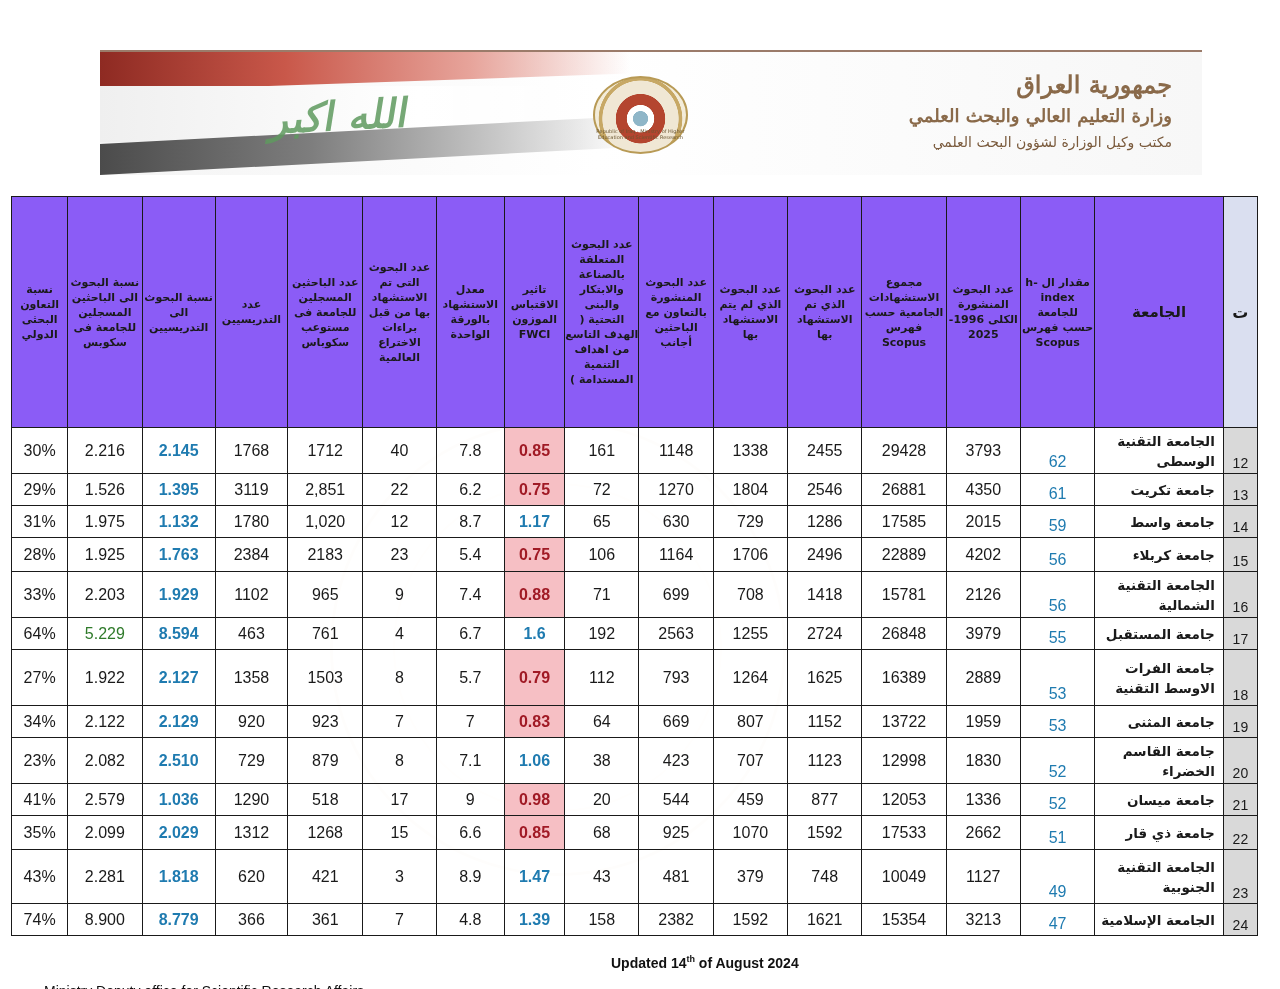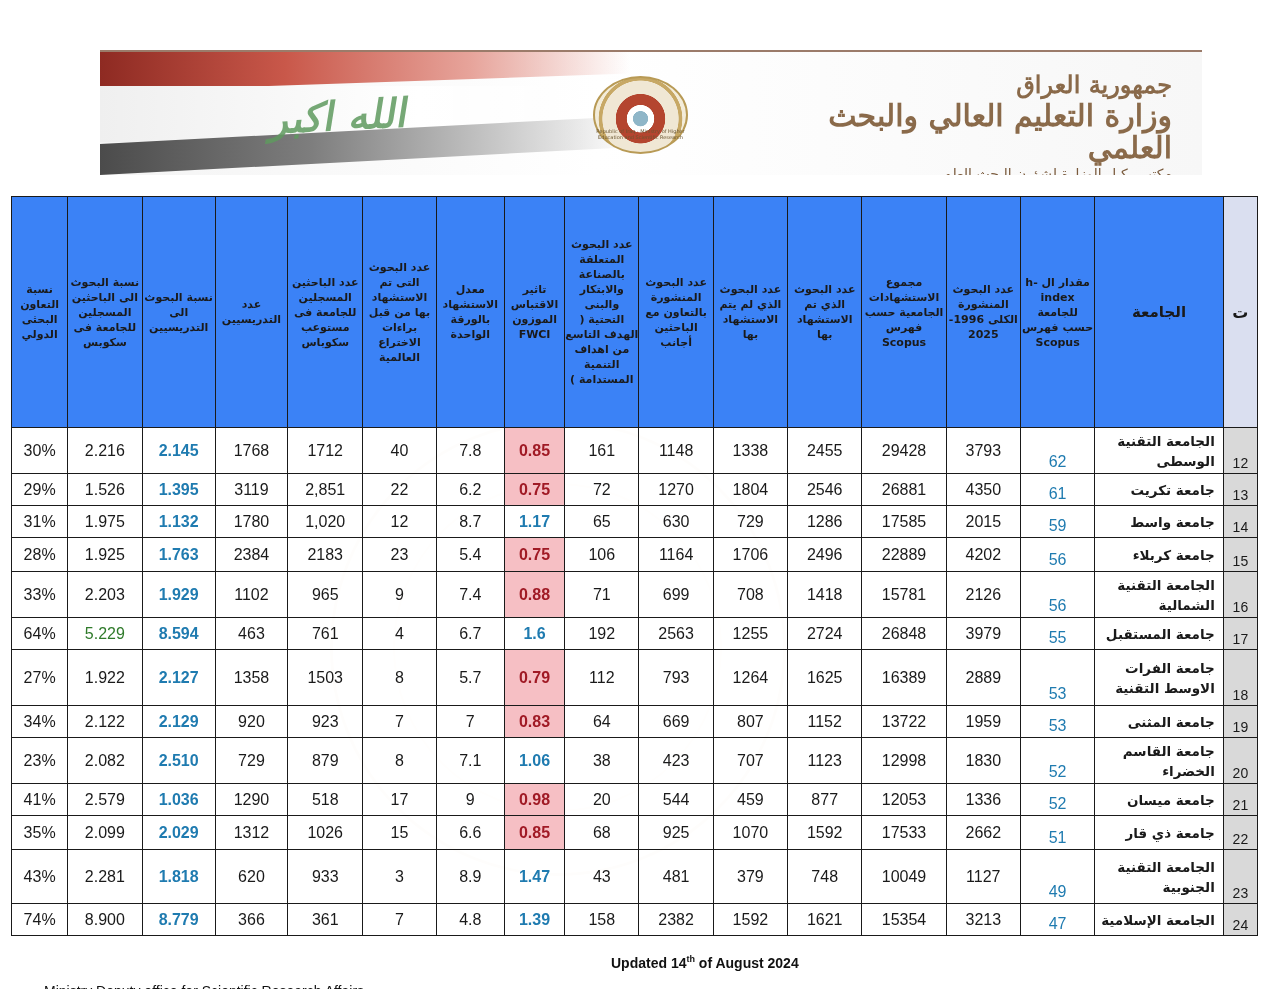--- a/index.html
+++ b/index.html
@@ -15,28 +15,28 @@
     .flag-white { position: absolute; left: 0; top: 34px; width: 530px; height: 56px; background: linear-gradient(90deg, #efefef, #ffffff 60%, rgba(255,255,255,0)); }
     .flag-black { position: absolute; left: 0; top: 92px; width: 530px; height: 31px;
       background: linear-gradient(90deg, #4b4b4b 0%, #7e7e7e 40%, #c8c8c8 75%, rgba(255,255,255,0) 100%); transform: skewY(-3deg); transform-origin: left bottom; }
     .takbir { position: absolute; left: 100px; top: 40px; width: 280px; text-align: center; font-family: "DejaVu Serif", serif; font-size: 40px; font-weight: bold; color: #5f9a5f; opacity: .85; transform: skewX(-12deg) rotate(-3deg); direction: rtl; }
     .emblem { position: absolute; left: 493px; top: 26px; width: 95px; height: 78px; border-radius: 50%;
       background: radial-gradient(circle at 50% 55%, #8fb6c8 0 12%, #ffffff 13% 22%, #b4452f 23% 40%, #f0e7d4 41% 62%, #c7a865 63% 68%, #f3ecd9 69% 100%);
       border: 2px solid #b89a55; box-sizing: border-box; }
     .emblem-label { position: absolute; left: 0; right: 0; bottom: 12px; text-align: center; font-size: 5px; color: #6a5530; }
     .ministry { position: absolute; right: 30px; top: 20px; width: 400px; text-align: right; direction: rtl; color: #8a6a4a; font-family: "DejaVu Serif", serif; }
     .ministry .l1 { font-size: 24px; font-weight: bold; line-height: 30px; }
-    .ministry .l2 { font-size: 30px; font-weight: bold; line-height: 32px; }
+    .ministry .l2 { font-size: 18px; font-weight: bold; line-height: 32px; }
     .ministry .l3 { font-size: 14px; color: #7a5a3c; line-height: 20px; font-family: "DejaVu Sans", sans-serif; }
 
     
     .tbl-wrap { position: absolute; left: 11px; top: 196px; width: 1247px; }
     table { border-collapse: collapse; width: 1247px; table-layout: fixed; }
     th, td { border: 1.5px solid #1a1a1a; padding: 0; text-align: center; vertical-align: middle; }
-    th { background: #3b82f6; font-family: "DejaVu Sans", sans-serif; font-size: 11px; font-weight: bold; line-height: 15px; color: #1a1a1a; direction: rtl; height: 230px; }
+    th { background: #8b5cf6; font-family: "DejaVu Sans", sans-serif; font-size: 11px; font-weight: bold; line-height: 15px; color: #1a1a1a; direction: rtl; height: 230px; }
     td { font-family: "Liberation Sans", sans-serif; font-size: 16px; color: #1a1a1a; background: rgba(255,255,255,0.92); }
     td.blue { color: #1f7bb0; font-weight: bold; }
     td.green { color: #2f7a2a; }
     td.red { background: #f6bfc4; color: #a01a25; font-weight: bold; }
     td.bluefwci { color: #1f7bb0; font-weight: bold; }
     td.hidx { color: #1f7bb0; font-weight: normal; vertical-align: bottom; padding-bottom: 2px; }
     td.uni { text-align: right; direction: rtl; font-family: "DejaVu Sans", sans-serif; font-size: 13.5px; font-weight: bold; padding-right: 8px; line-height: 20px; }
     td.num { background: #d9d9d9; vertical-align: bottom; font-size: 14px; padding-bottom: 2px; }
     th.num-h { background: #dadff0; font-size: 16px; }
     th.uni-h { font-size: 15px; }
@@ -305,40 +305,40 @@
           <td>1336</td>
           <td class="hidx">52</td>
           <td class="uni">جامعة ميسان</td>
           <td class="num">21</td>
         </tr>
         <tr style="height: 34px;">
           <td>35%</td>
           <td>2.099</td>
           <td class="blue">2.029</td>
           <td>1312</td>
-          <td>1026</td>
+          <td>1268</td>
           <td>15</td>
           <td>6.6</td>
           <td class="red">0.85</td>
           <td>68</td>
           <td>925</td>
           <td>1070</td>
           <td>1592</td>
           <td>17533</td>
           <td>2662</td>
           <td class="hidx">51</td>
           <td class="uni">جامعة ذي قار</td>
           <td class="num">22</td>
         </tr>
         <tr style="height: 54px;">
           <td>43%</td>
           <td>2.281</td>
           <td class="blue">1.818</td>
           <td>620</td>
-          <td>933</td>
+          <td>421</td>
           <td>3</td>
           <td>8.9</td>
           <td class="bluefwci">1.47</td>
           <td>43</td>
           <td>481</td>
           <td>379</td>
           <td>748</td>
           <td>10049</td>
           <td>1127</td>
           <td class="hidx">49</td>

